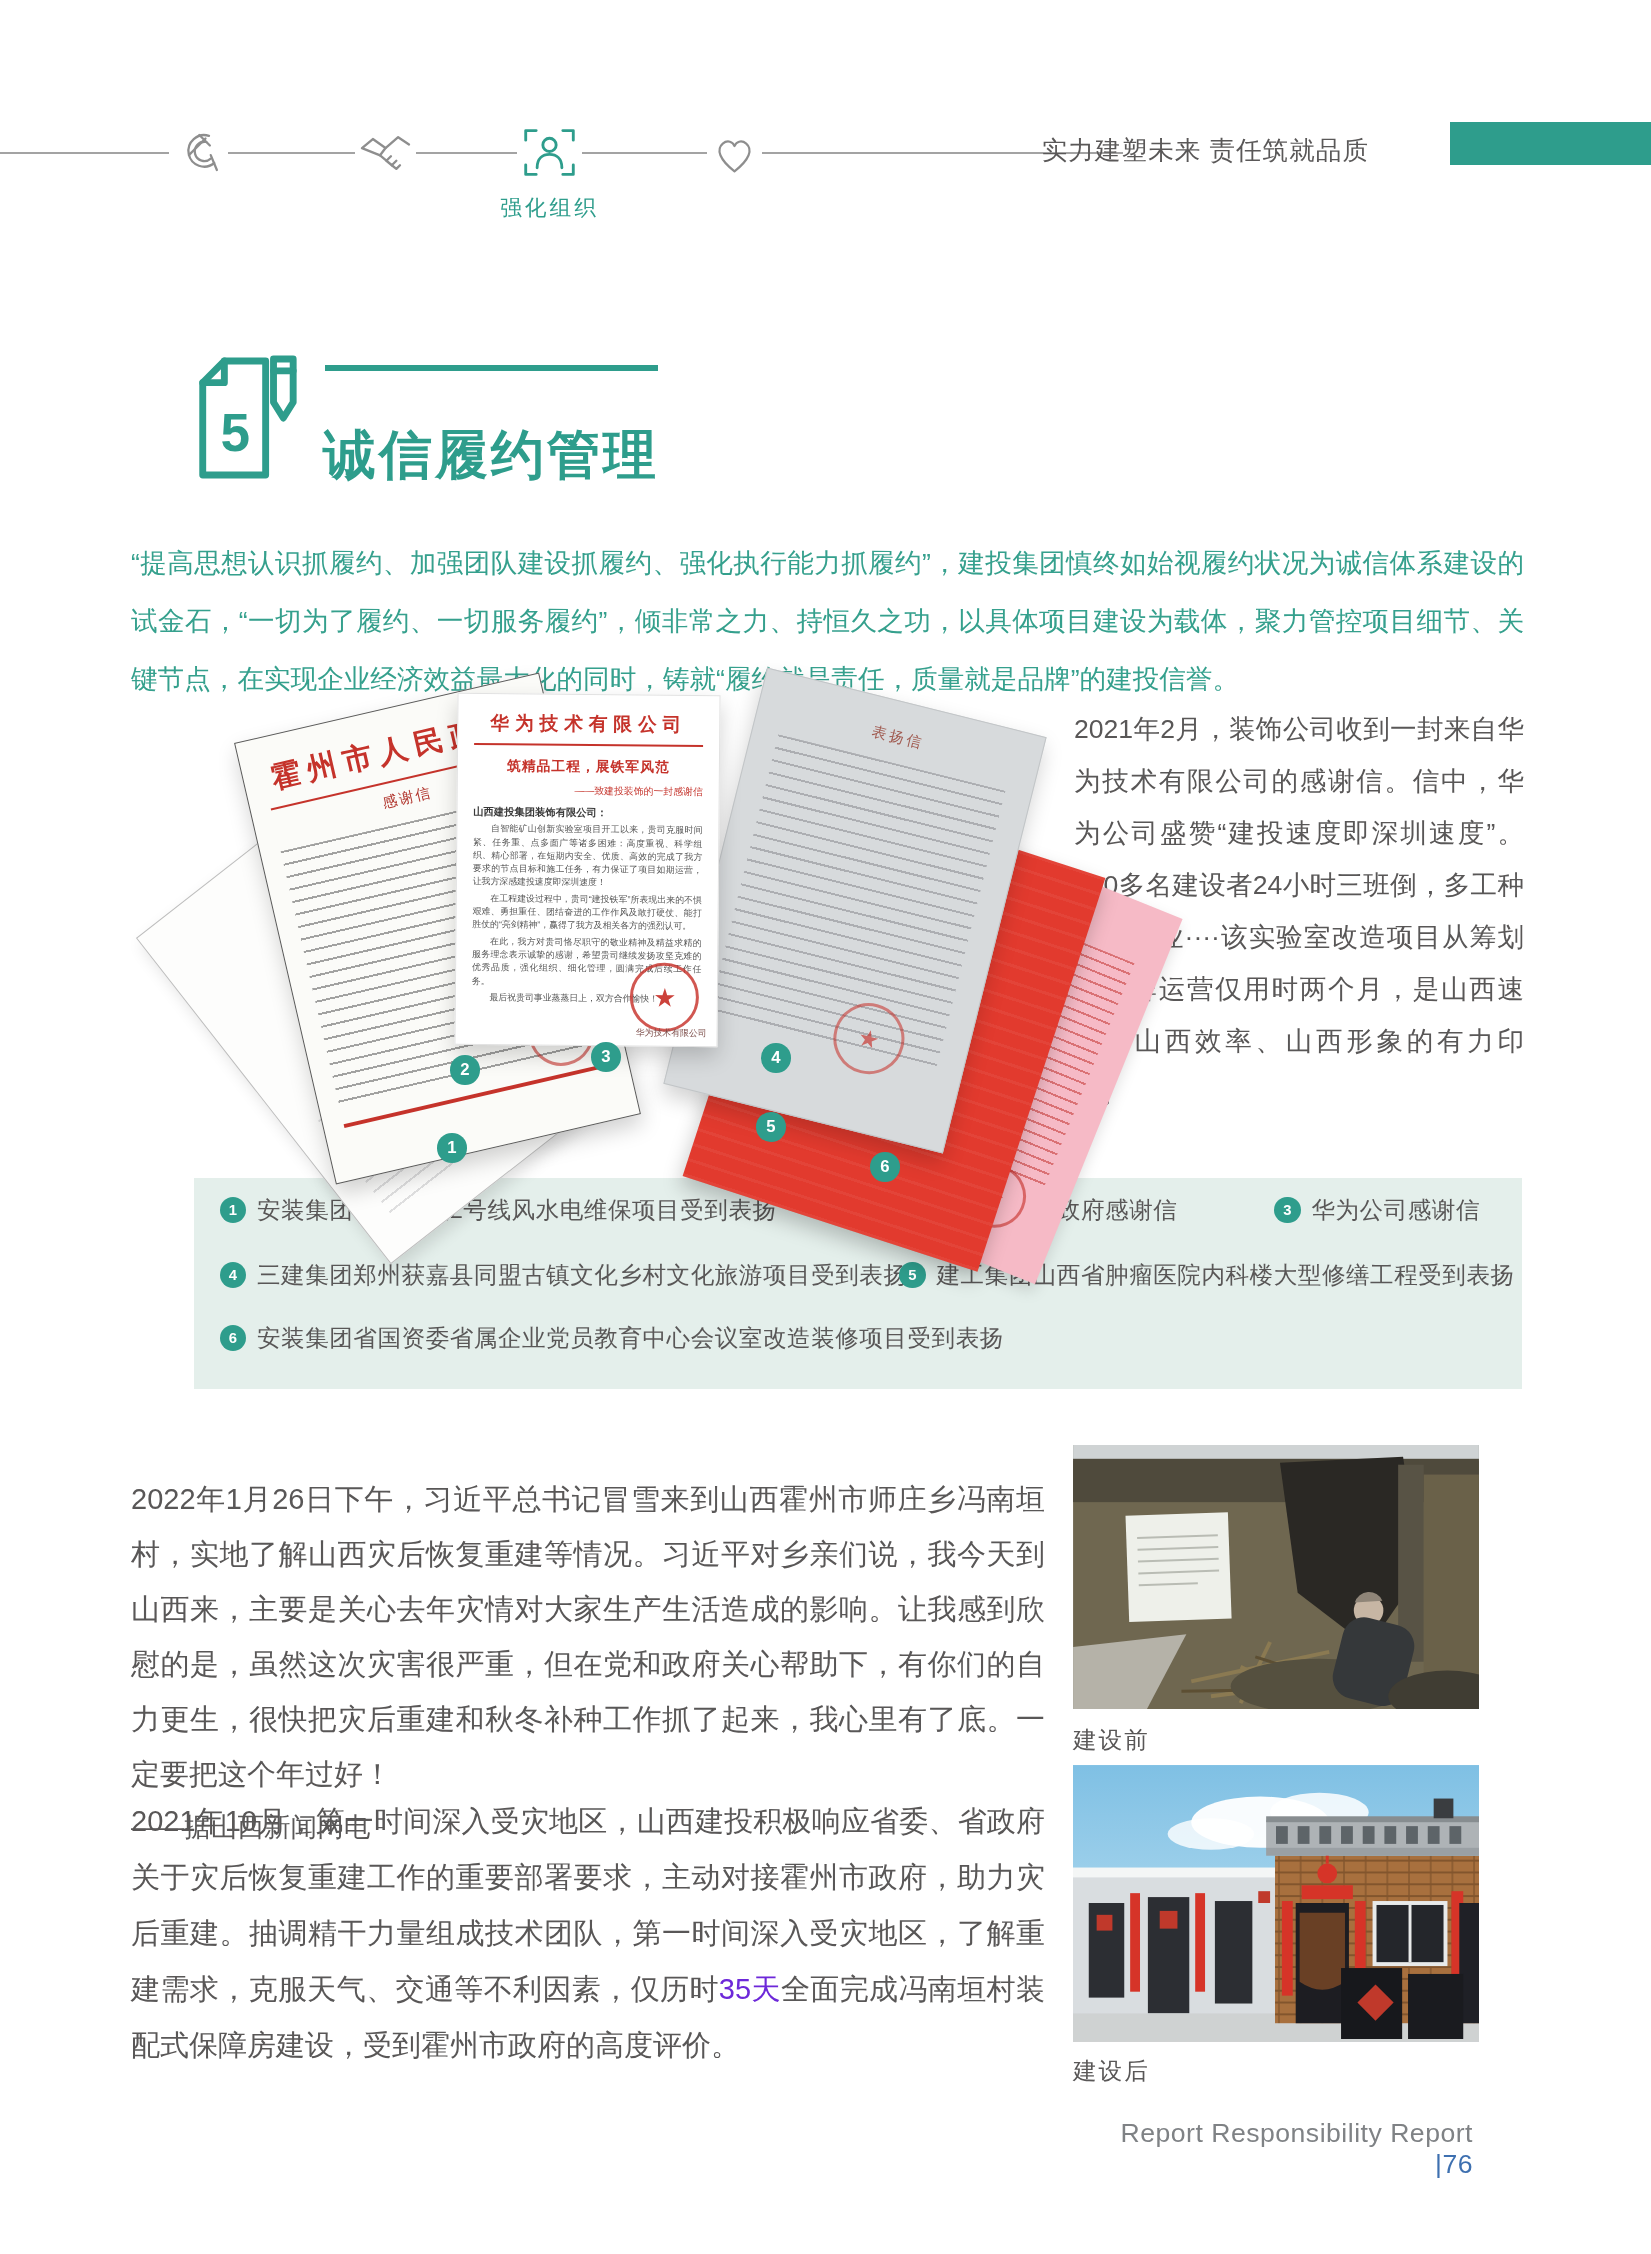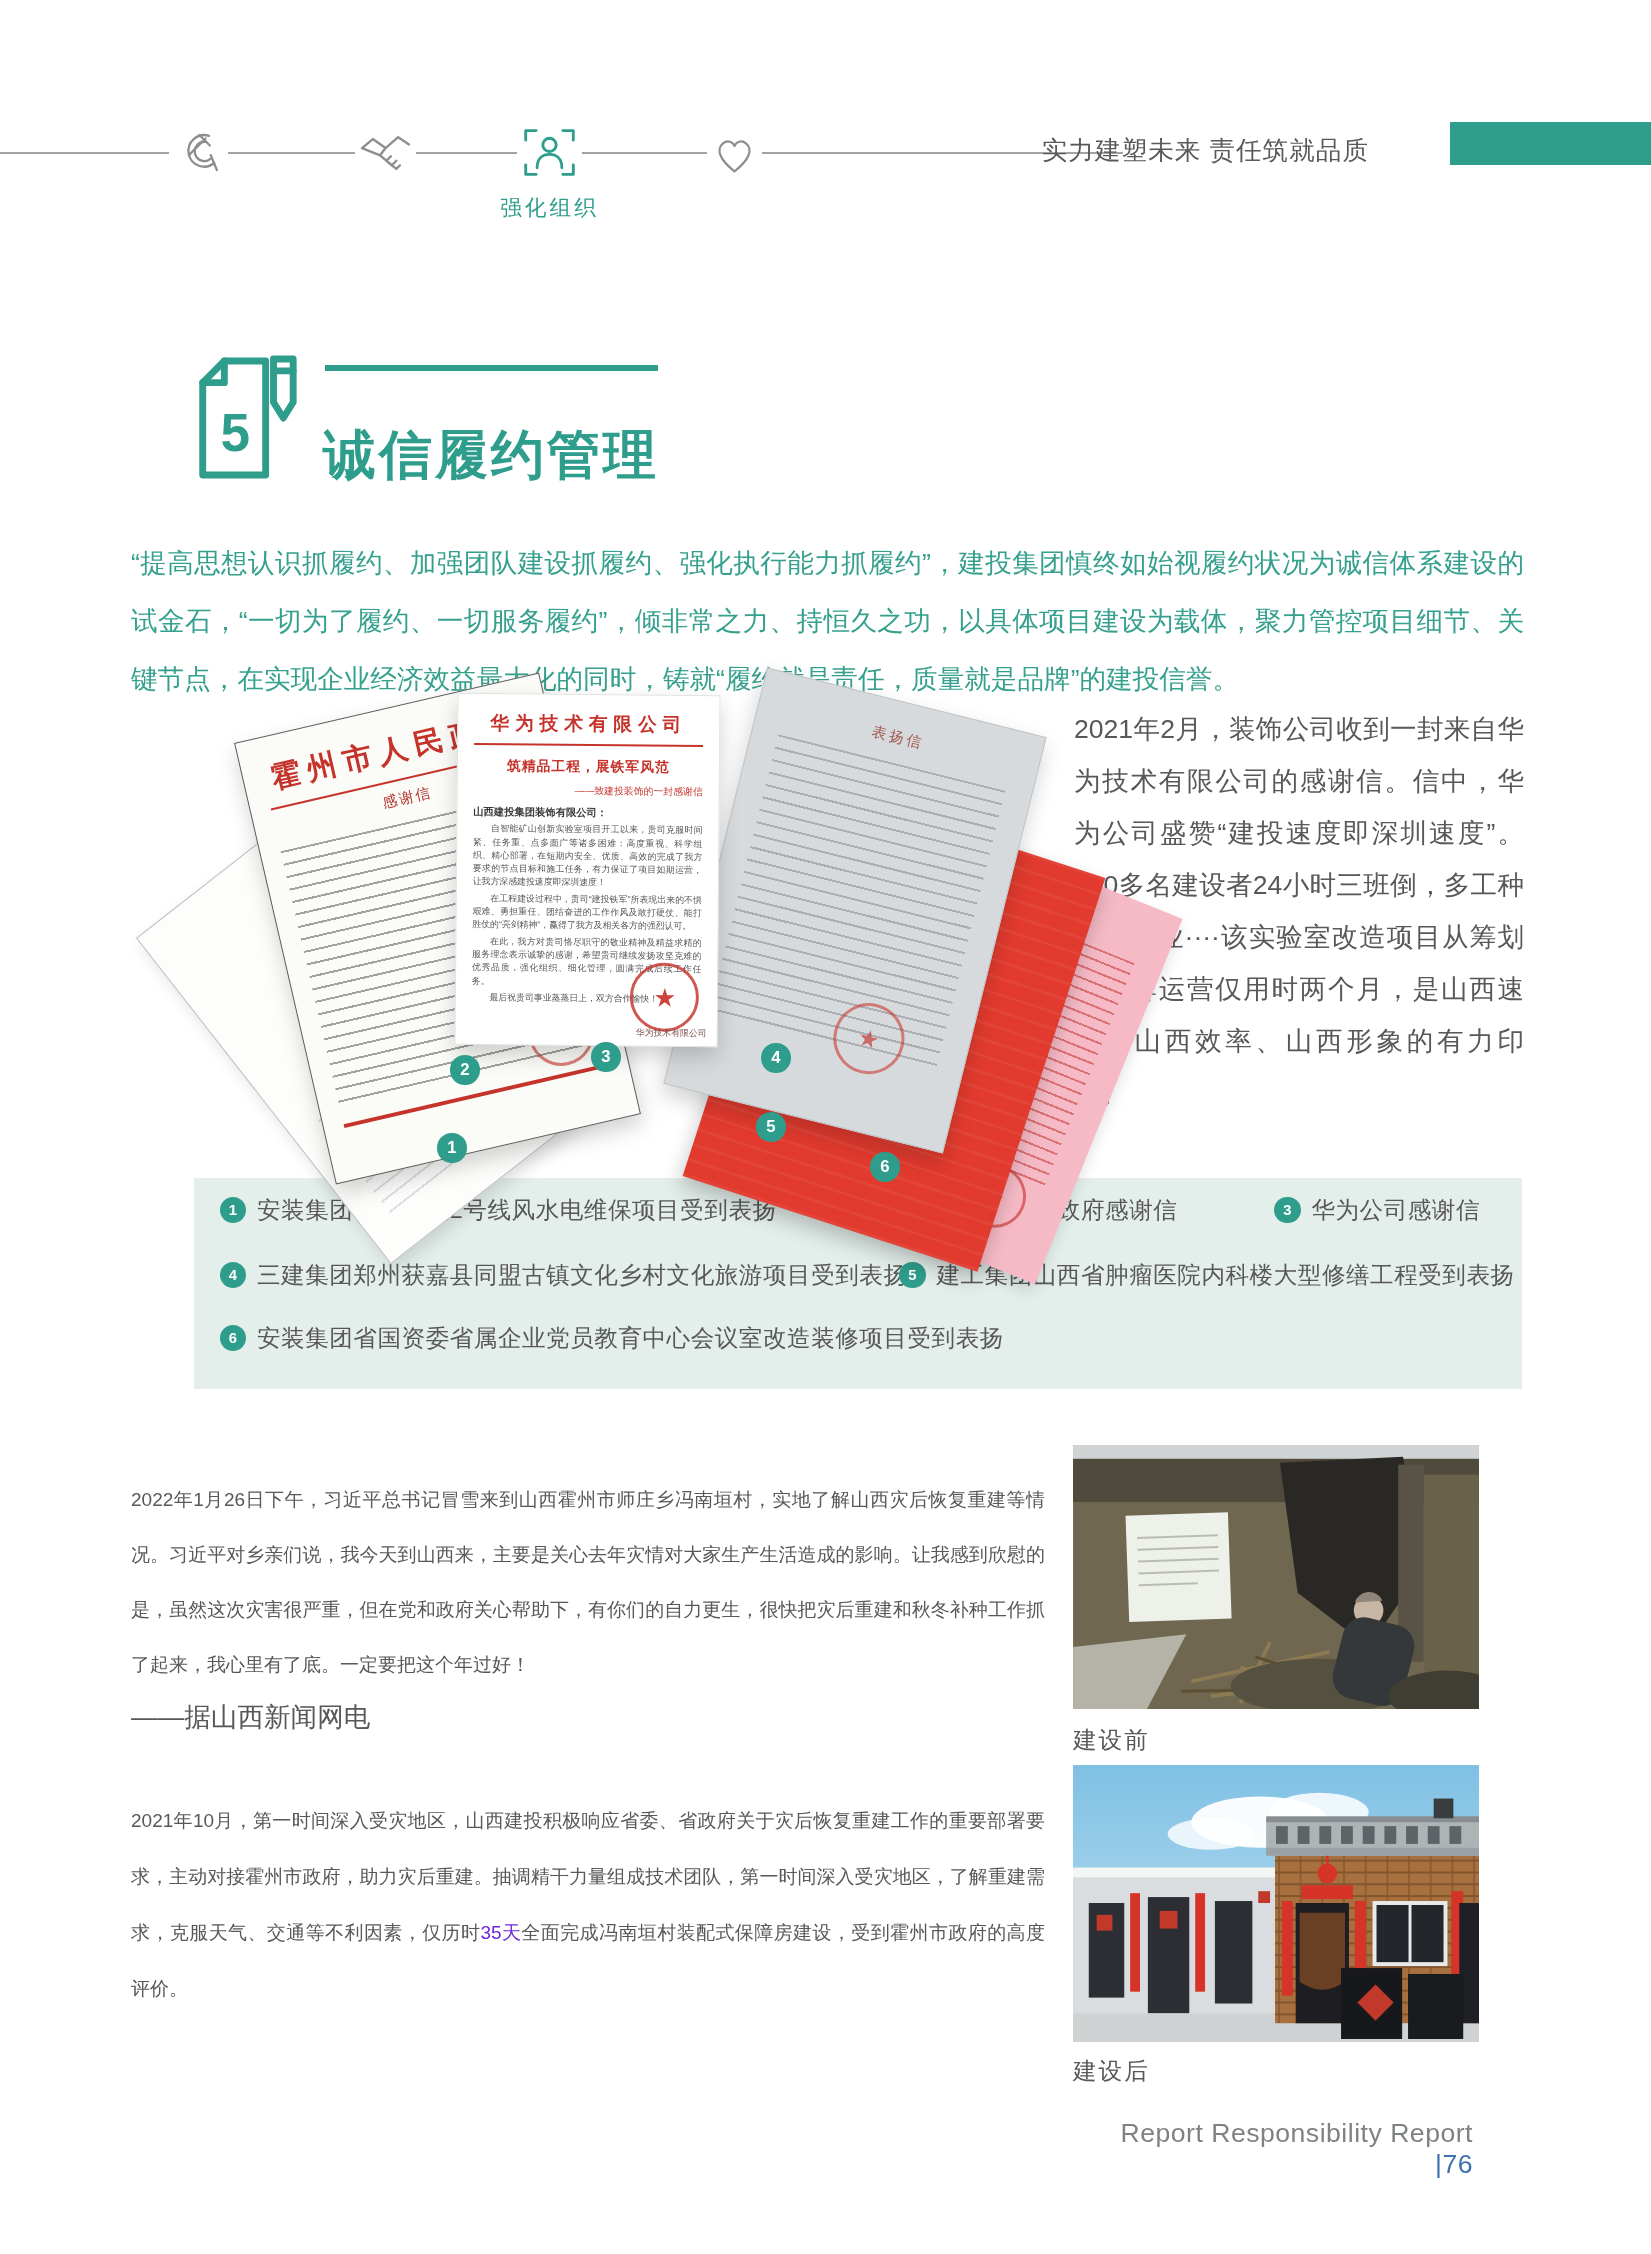--- a/index.html
+++ b/index.html
@@ -39,21 +39,21 @@
   .gov-sub{color:#b0342c;font-size:14.8px;text-align:center;margin-top:9.9px;letter-spacing:2px;}
 
   
   .legend-box{background:#E4EFEB;}
   .legend-item{position:absolute;display:flex;align-items:center;gap:10.8px;}
   .lnum{width:26.6px;height:26.6px;border-radius:50%;background:#2E9D8C;color:#fff;font-size:14.8px;font-weight:bold;
         display:flex;align-items:center;justify-content:center;flex:0 0 26.6px;}
   .ltext{font-size:23.6px;color:#595757;letter-spacing:0.5px;white-space:nowrap;}
 
   
-  .para{font-size:19px;line-height:56px;color:#595757;text-align:justify;}
+  .para{font-size:29px;line-height:56px;color:#595757;text-align:justify;}
   .source{font-size:26.6px;color:#595757;text-align:left;margin-top:7px;}
   .hl{color:#6d28d9;}
   .caption{font-size:23.6px;color:#595757;letter-spacing:2px;}
   .photo{display:block;}
 
   
   .footer{font-size:26.6px;color:#7F8285;text-align:right;letter-spacing:0.5px;}
   .footer .pg{color:#3E70B0;}
 </style>
 </head>

